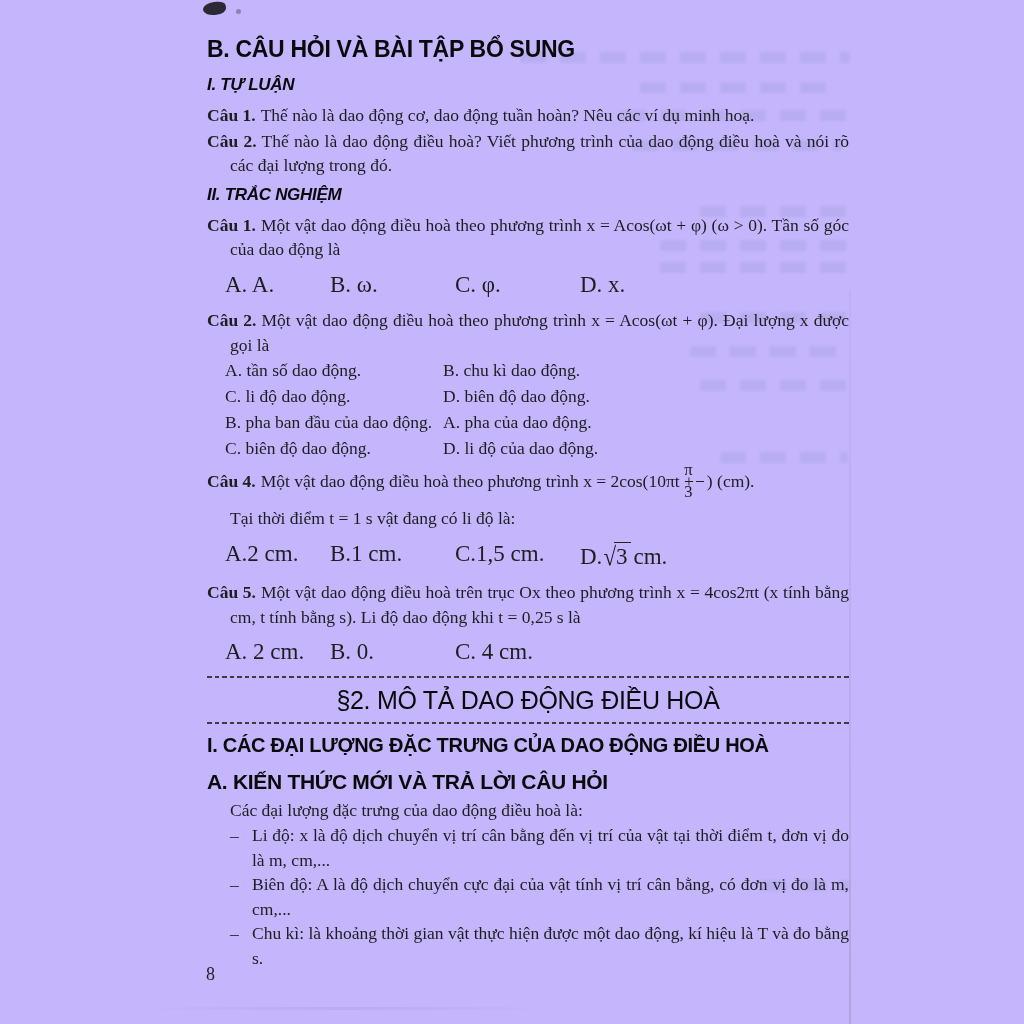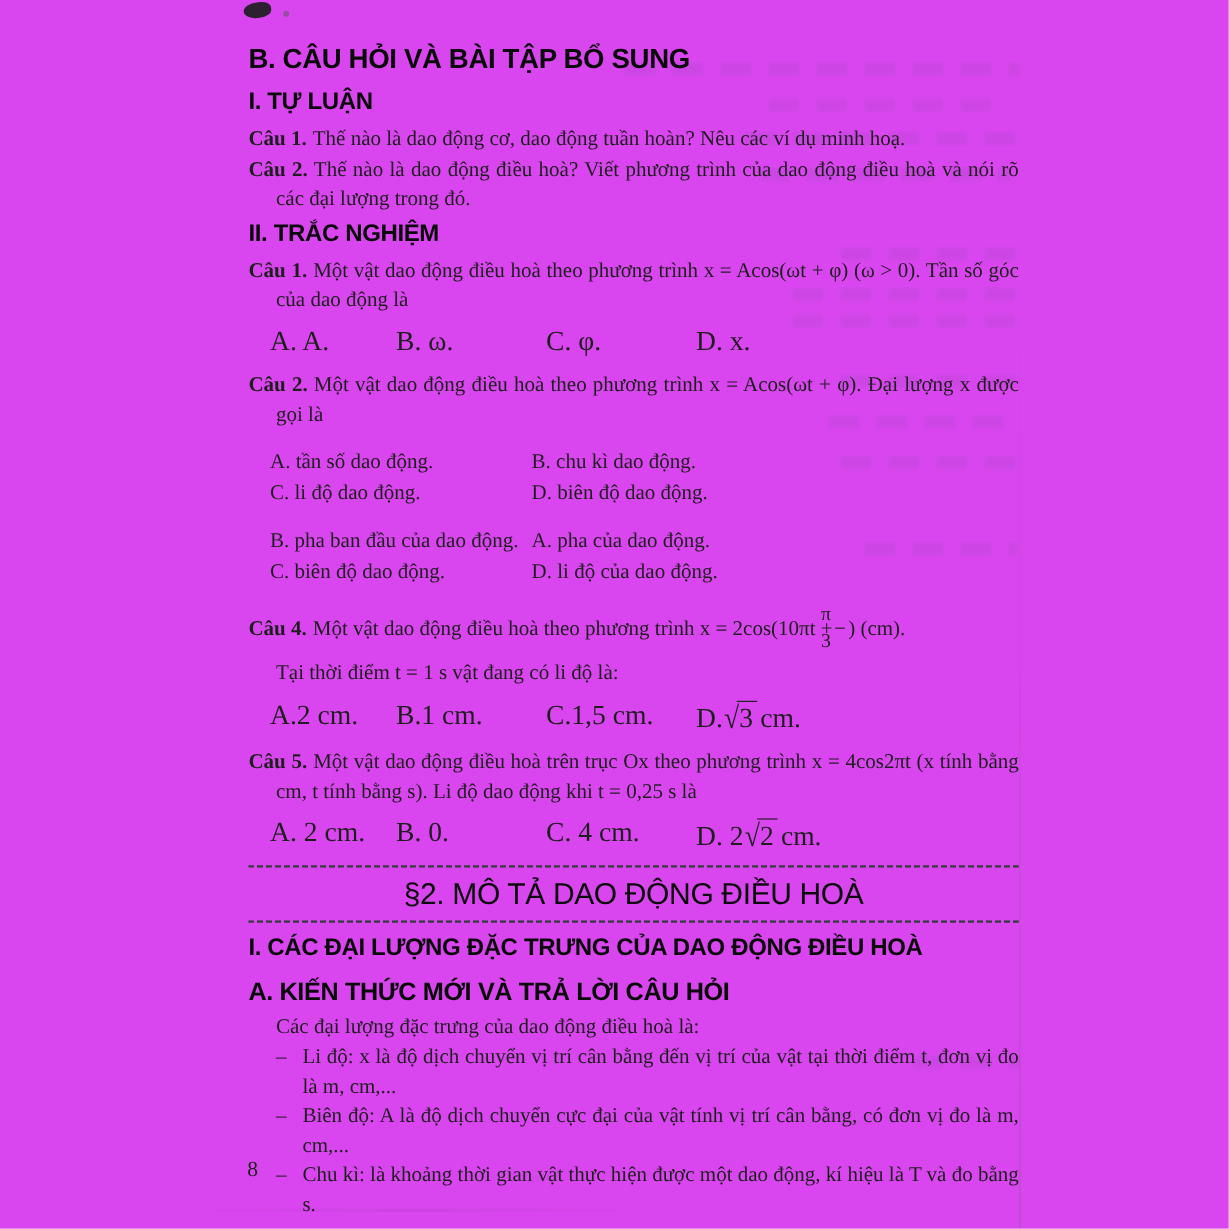--- a/index.html
+++ b/index.html
@@ -1,34 +1,34 @@
 <!DOCTYPE html>
 <html><head>
 <meta charset="utf-8">
 <style>
   html,body { margin:0; padding:0; background:#ffffff; }
   .page {
     position:relative; width:1024px; height:1024px;
-    background:#d946ef; overflow:hidden;
+    background:#c4b5fd; overflow:hidden;
     font-family:"Liberation Serif", serif; color:#1e1e1e;
   }
   .content { position:absolute; left:207px; top:34px; width:642px; }
 
   .hsans { font-family:"Liberation Sans", sans-serif; font-weight:bold; color:#0a0a0a; margin:0; letter-spacing:-0.3px; }
   .h-b   { font-size:23px; line-height:30px; margin-bottom:8px; }
-  .h-sub { font-size:20px; line-height:26px; margin:4px 0 5px; }
+  .h-sub { font-size:17px; line-height:26px; margin:4px 0 5px;font-style:italic; }
   .h-a   { font-size:21px; line-height:27px; margin-top:10px; }
   .h-i   { font-size:20px; line-height:26px; margin-top:8px; }
 
   .q { margin:1px 0; font-size:17.5px; line-height:24.5px; text-align:justify; padding-left:23px; text-indent:-23px; }
   .lbl { font-weight:bold; padding-right:5px; }
   .cont { margin:2px 0 2px 23px; font-size:17.5px; line-height:24.5px; }
 
   .opts4 { display:grid; grid-template-columns:105px 125px 125px auto; padding-left:18px; font-size:23px; line-height:24.5px; margin:11px 0; }
-  .opts2 { display:grid; grid-template-columns:218px auto; padding-left:18px; font-size:17.5px; line-height:25.5px; margin:15px 0; }
+  .opts2 { display:grid; grid-template-columns:218px auto; padding-left:18px; font-size:17.5px; line-height:25.5px; margin:1px 0; }
   .optcell { white-space:nowrap; }
 
   .q4line { line-height:38px; }
   .frac { display:inline-block; vertical-align:middle; text-align:center; line-height:1; font-size:16.5px; margin:0 3px 4px 2px; }
   .frac .fn { display:block; padding:0 4px 2px; border-bottom:1.6px solid #222; }
   .frac .fd { display:block; padding-top:2px; }
 
   .sqrt { white-space:nowrap; display:inline-block; margin:0 3px 0 1px; }
   .sqrt .sg { display:inline-block; transform:scaleY(1.12); }
   .sqrt .rd { display:inline-block; border-top:1.4px solid #222; padding:1px 3px 0 2px; margin-left:-2px; line-height:1.1; }
@@ -117,21 +117,20 @@
       <span class="optcell">B.1 cm.</span>
       <span class="optcell">C.1,5 cm.</span>
       <span class="optcell"><span>D.</span><span class="sqrt"><span class="sg">√</span><span class="rd">3</span></span><span>cm.</span></span>
     </div>
 
     <p class="q"><span class="lbl">Câu 5.</span><span>Một vật dao động điều hoà trên trục Ox theo phương trình x = 4cos2πt (x tính bằng cm, t tính bằng s). Li độ dao động khi t = 0,25 s là</span></p>
     <div class="opts4">
       <span class="optcell">A. 2 cm.</span>
       <span class="optcell">B. 0.</span>
       <span class="optcell">C. 4 cm.</span>
-      <span class="optcell"><span>D. 2</span><span class="sqrt"><span class="sg">√</span><span class="rd">2</span></span><span>cm.</span></span>
     </div>
 
     <div class="rule"></div>
     <div class="sec2">§2. MÔ TẢ DAO ĐỘNG ĐIỀU HOÀ</div>
     <div class="rule" style="margin-top:0;"></div>
 
     <div class="hsans h-i">I. CÁC ĐẠI LƯỢNG ĐẶC TRƯNG CỦA DAO ĐỘNG ĐIỀU HOÀ</div>
     <div class="hsans h-a">A. KIẾN THỨC MỚI VÀ TRẢ LỜI CÂU HỎI</div>
 
     <p class="intro">Các đại lượng đặc trưng của dao động điều hoà là:</p>

